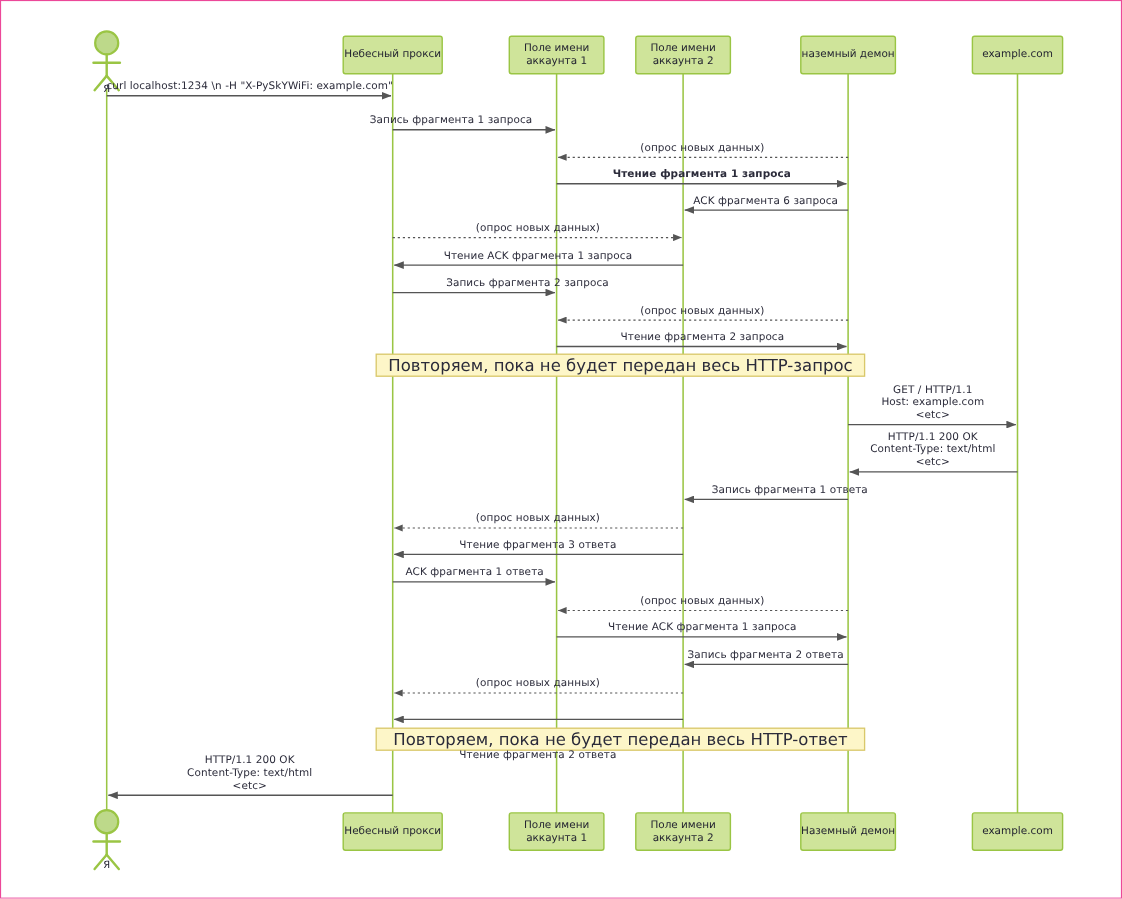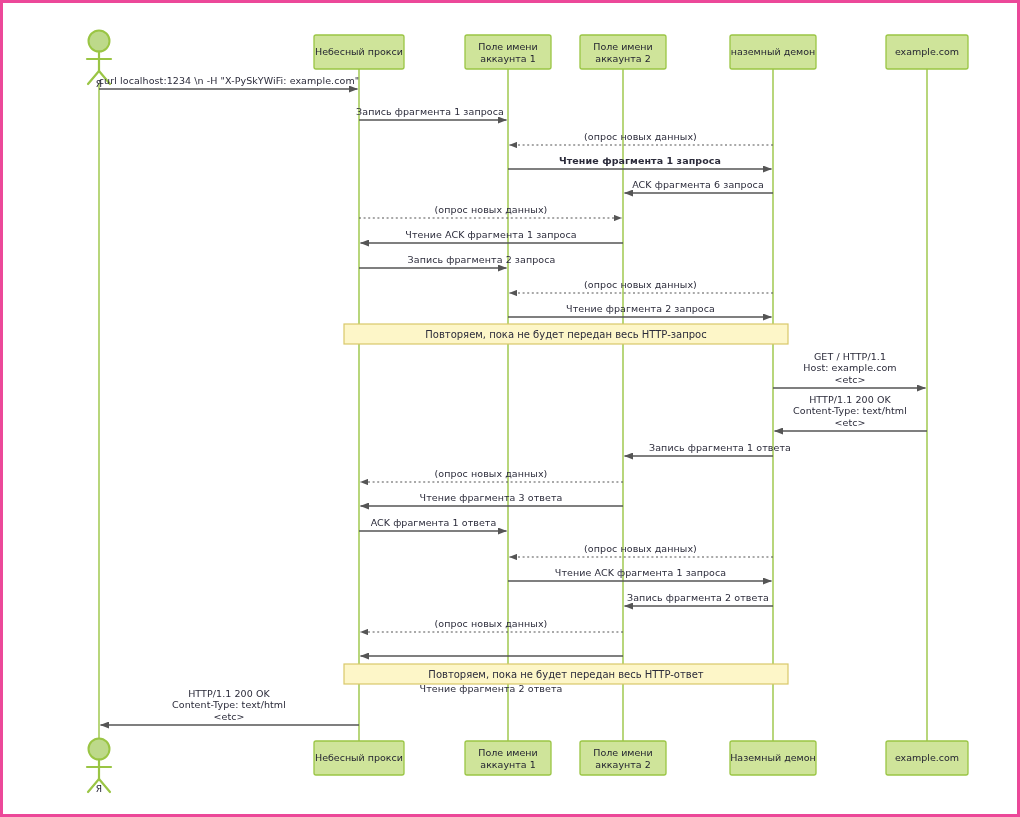--- a/index.html
+++ b/index.html
@@ -9,21 +9,21 @@
     background: #ffffff;
   }
   body {
     font-family: "DejaVu Sans", "Liberation Sans", sans-serif;
   }
   #canvas {
     position: relative;
     width: 1020px;
     height: 817px;
     background: #ffffff;
-    border: 3px solid #ec4899;
+    border: 1px solid #ec4899;
     box-sizing: border-box;
     overflow: hidden;
   }
   #svg-layer {
     position: absolute;
     left: 0;
     top: 0;
     width: 1020px;
     height: 817px;
   }
@@ -84,21 +84,21 @@
   }
   .actor-label {
     position: absolute;
     font-size: 9px;
     color: #1f1f2e;
     text-align: center;
     transform: translateX(-50%);
   }
   .note-label {
     position: absolute;
-    font-size: 10px;
+    font-size: 15px;
     color: #2b2b3a;
     text-align: center;
     white-space: pre;
     transform: translate(-50%, -50%);
   }
 </style>
 </head>
 <body>
 
 <div id="canvas">
@@ -189,21 +189,21 @@
 аккаунта 2</div>
       <div class="plabel" style="left: 770px; top: 49px;">наземный демон</div>
       <div class="plabel" style="left: 770px; top: 755px;">Наземный демон</div>
       <div class="plabel" style="left: 924px; top: 49px;">example.com</div>
       <div class="plabel" style="left: 924px; top: 755px;">example.com</div>
       <div class="actor-label" style="left: 96px; top: 76px;">Я</div>
       <div class="actor-label" style="left: 96px; top: 781px;">Я</div>
       <div class="note-label" style="left: 563px; top: 331px;">Повторяем, пока не будет передан весь HTTP-запрос</div>
       <div class="note-label" style="left: 563px; top: 671px;">Повторяем, пока не будет передан весь HTTP-ответ</div>
       <div class="lbl" style="left: 226px; top: 71.5px;">curl localhost:1234 \n -H "X-PySkYWiFi: example.com"</div>
-      <div class="lbl" style="left: 427px; top: 102.5px;">Запись фрагмента 1 запроса</div>
+      <div class="lbl" style="left: 409px; top: 102.5px;">Запись фрагмента 1 запроса</div>
       <div class="lbl" style="left: 637.5px; top: 127.5px;">(опрос новых данных)</div>
       <div class="lbl" style="left: 637px; top: 151.5px; font-weight: bold;">Чтение фрагмента 1 запроса</div>
       <div class="lbl" style="left: 695px; top: 175.5px;">ACK фрагмента 6 запроса</div>
       <div class="lbl" style="left: 488px; top: 200.5px;">(опрос новых данных)</div>
       <div class="lbl" style="left: 488px; top: 225.5px;">Чтение ACK фрагмента 1 запроса</div>
       <div class="lbl" style="left: 430.5px; top: 250.5px; margin-left: 48px;">Запись фрагмента 2 запроса</div>
       <div class="lbl" style="left: 637.5px; top: 275.5px;">(опрос новых данных)</div>
       <div class="lbl" style="left: 637.5px; top: 299.5px;">Чтение фрагмента 2 запроса</div>
       <div class="lbl" style="left: 847px; top: 347.5px;">GET / HTTP/1.1
 Host: example.com

